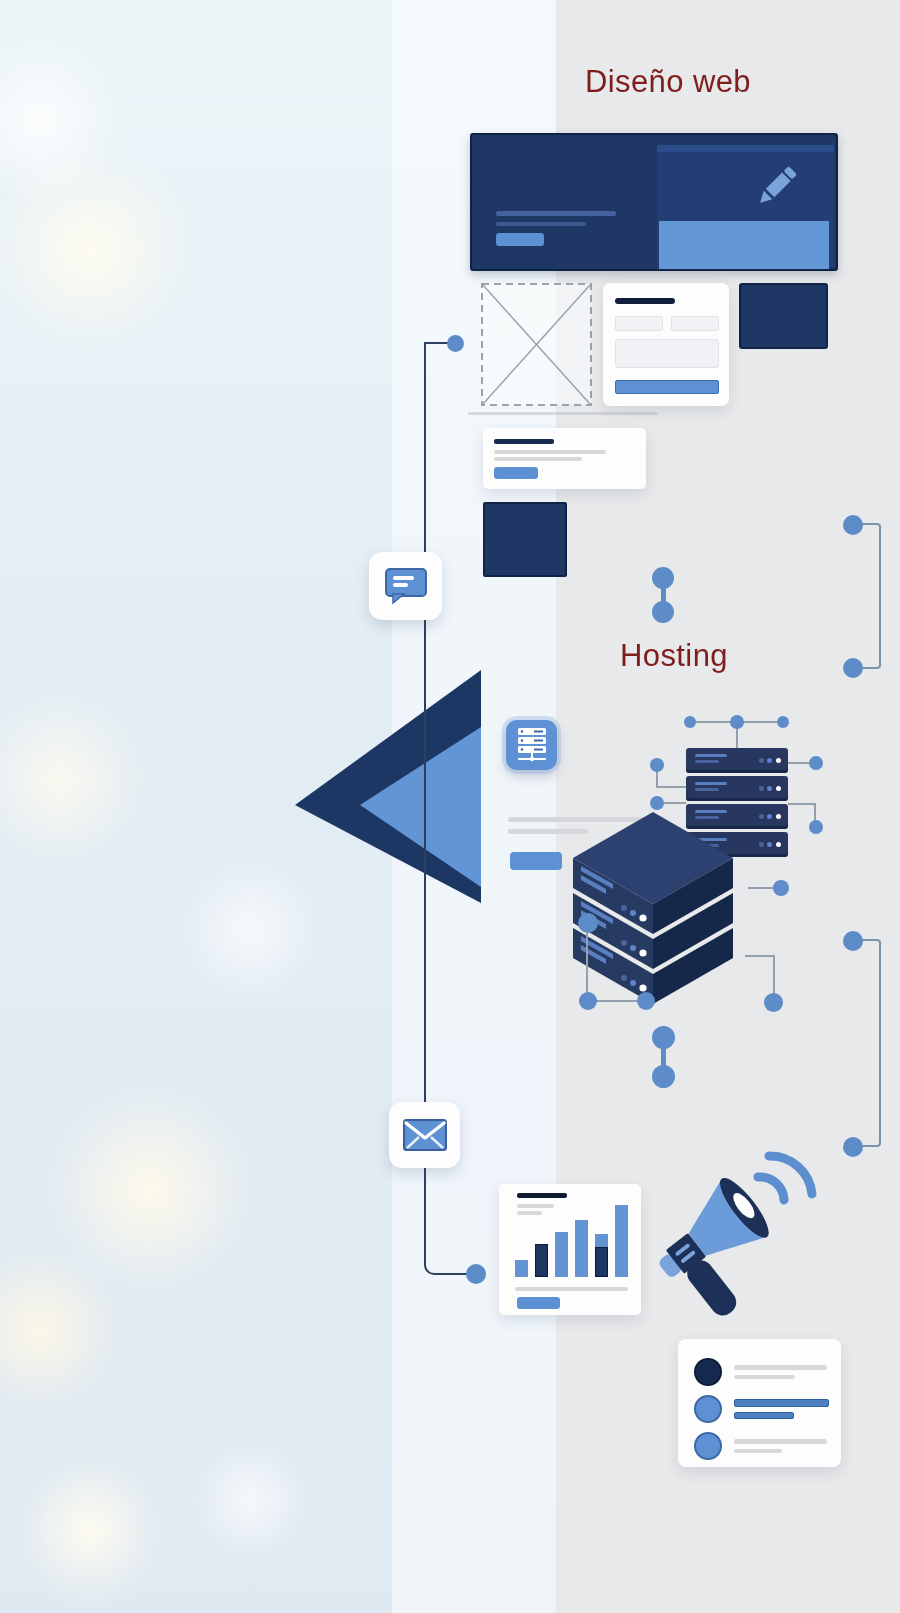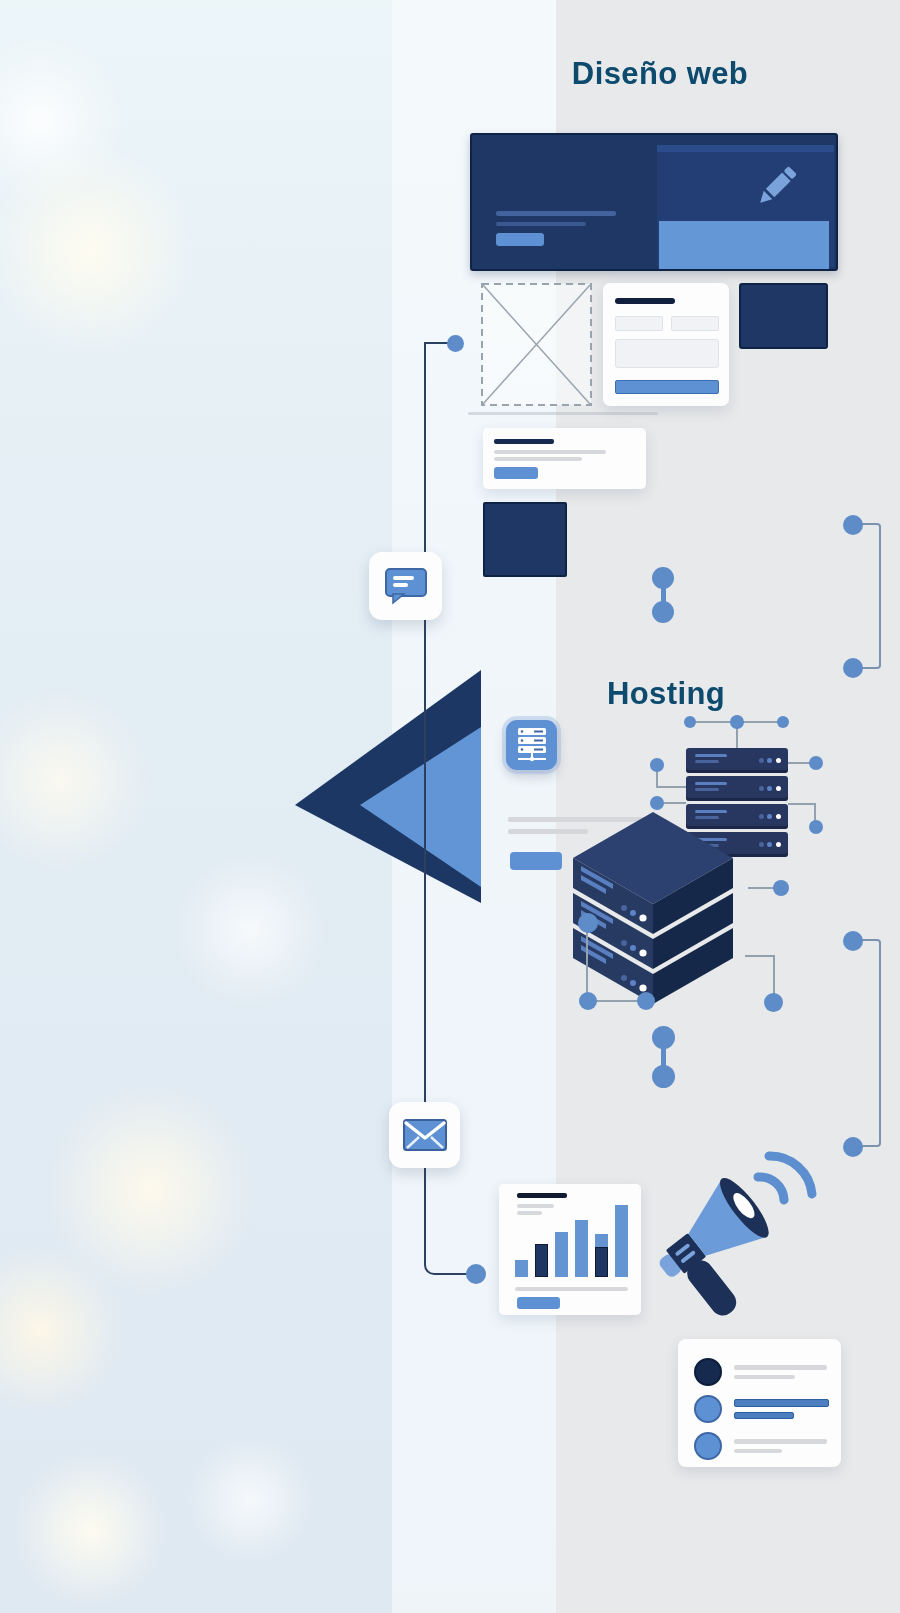--- a/index.html
+++ b/index.html
@@ -14,21 +14,21 @@
       radial-gradient(circle 130px at 60px 780px, rgba(252,250,240,.9), rgba(252,250,240,0) 70%),
       radial-gradient(circle 110px at 250px 930px, rgba(255,255,255,.7), rgba(255,255,255,0) 70%),
       radial-gradient(circle 150px at 150px 1190px, rgba(255,250,235,.95), rgba(255,250,235,0) 70%),
       radial-gradient(circle 120px at 40px 1330px, rgba(255,248,230,.9), rgba(255,248,230,0) 70%),
       radial-gradient(circle 110px at 90px 1530px, rgba(255,252,240,.95), rgba(255,252,240,0) 70%),
       radial-gradient(circle 90px at 250px 1500px, rgba(255,255,255,.7), rgba(255,255,255,0) 70%),
       linear-gradient(180deg,#ecf5f8 0%,#e3edf4 40%,#dfe9f2 100%);}
   .white-strip{position:absolute;left:392px;top:0;width:164px;height:1613px;background:rgba(252,254,255,.55);}
   .gray-panel{position:absolute;left:556px;top:0;width:344px;height:1613px;background:#e8e9ea;}
 
-  .title{position:absolute;margin:0;font-weight:700;font-size:31px;letter-spacing:.4px;color:#0c4a6e;text-align:center;line-height:1.05;}
+  .title{position:absolute;margin:8px;font-weight:400;font-size:31px;letter-spacing:.4px;color:#7f1d1d;text-align:center;line-height:1.05;}
 
   .card{position:absolute;background:#fdfdfe;border-radius:7px;box-shadow:0 5px 14px rgba(50,70,110,.14);}
   .navybox{position:absolute;background:#1e3765;border:2px solid #0f2347;box-sizing:border-box;border-radius:3px;}
   .ph{position:absolute;border-radius:2px;}
   .dot{position:absolute;border-radius:50%;background:#5d8cc9;}
   .cline{position:absolute;background:#93a0ae;}
   .bline{position:absolute;background:#5d8cc9;border-radius:2px;}
   .bracket{position:absolute;border:2px solid #7d93ad;border-left:none;box-sizing:border-box;border-radius:0 4px 4px 0;}
 
   .iconcard{position:absolute;background:#fdfdfe;border-radius:13px;box-shadow:0 6px 14px rgba(50,70,110,.18);display:flex;align-items:center;justify-content:center;}
@@ -116,21 +116,21 @@
   </div>
 
   <div class="bline" style="left:661px;top:578px;width:5px;height:34px;"></div>
   <div class="dot" style="left:652px;top:567px;width:22px;height:22px;"></div>
   <div class="dot" style="left:652px;top:601px;width:22px;height:22px;"></div>
 
   <div class="bracket" style="left:853px;top:523px;width:28px;height:146px;"></div>
   <div class="dot" style="left:843px;top:515px;width:20px;height:20px;"></div>
   <div class="dot" style="left:843px;top:658px;width:20px;height:20px;"></div>
 
-  <h2 class="title" style="left:556px;top:678px;width:220px;">Hosting</h2>
+  <h2 class="title" style="left:556px;top:632px;width:220px;">Hosting</h2>
 
   <div class="iconcard" style="left:506px;top:720px;width:51px;height:50px;background:#5e91d3;border-radius:11px;box-shadow:0 0 0 4px rgba(145,175,220,.35),0 6px 12px rgba(50,70,110,.25);">
     <svg width="32" height="36" viewBox="0 0 32 36">
       <rect x="2" y="1" width="28" height="7" rx="1.5" fill="#fff"></rect>
       <rect x="2" y="10" width="28" height="7" rx="1.5" fill="#fff"></rect>
       <rect x="2" y="19" width="28" height="7" rx="1.5" fill="#fff"></rect>
       <circle cx="6" cy="4.5" r="1.3" fill="#3e68a5"></circle>
         <circle cx="6" cy="13.5" r="1.3" fill="#3e68a5"></circle>
         <circle cx="6" cy="22.5" r="1.3" fill="#3e68a5"></circle>
       <rect x="18" y="3.5" width="9" height="2" fill="#3e68a5"></rect>

